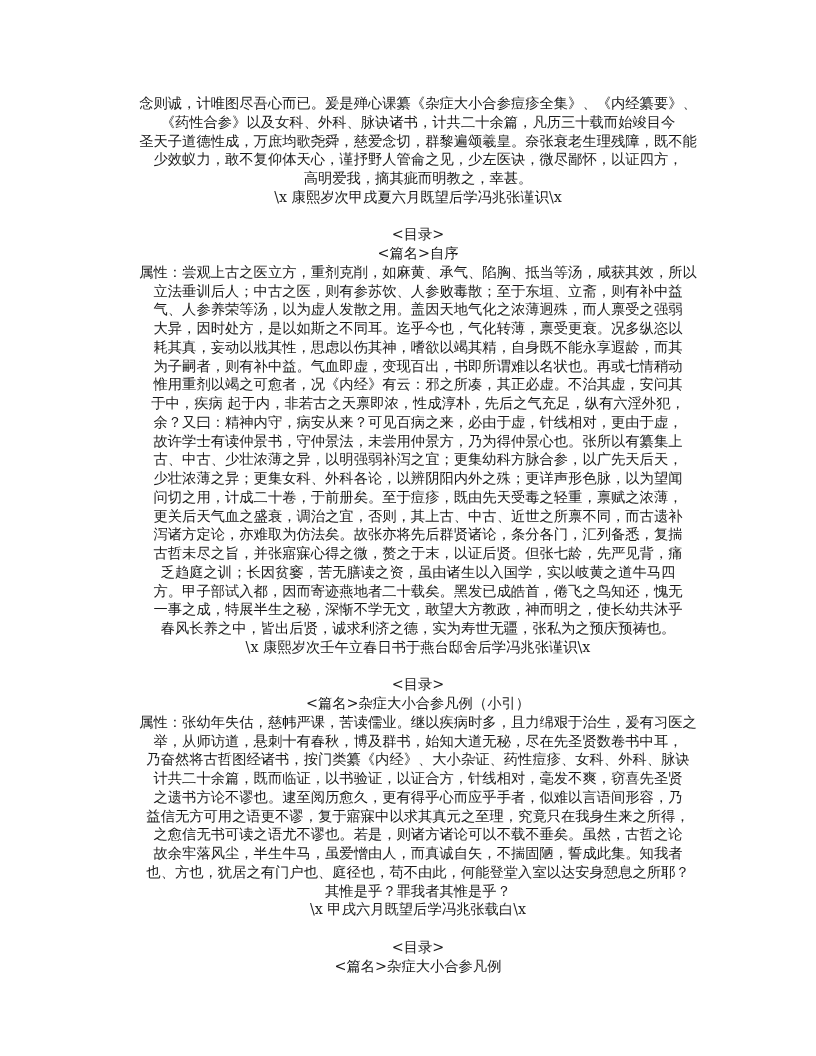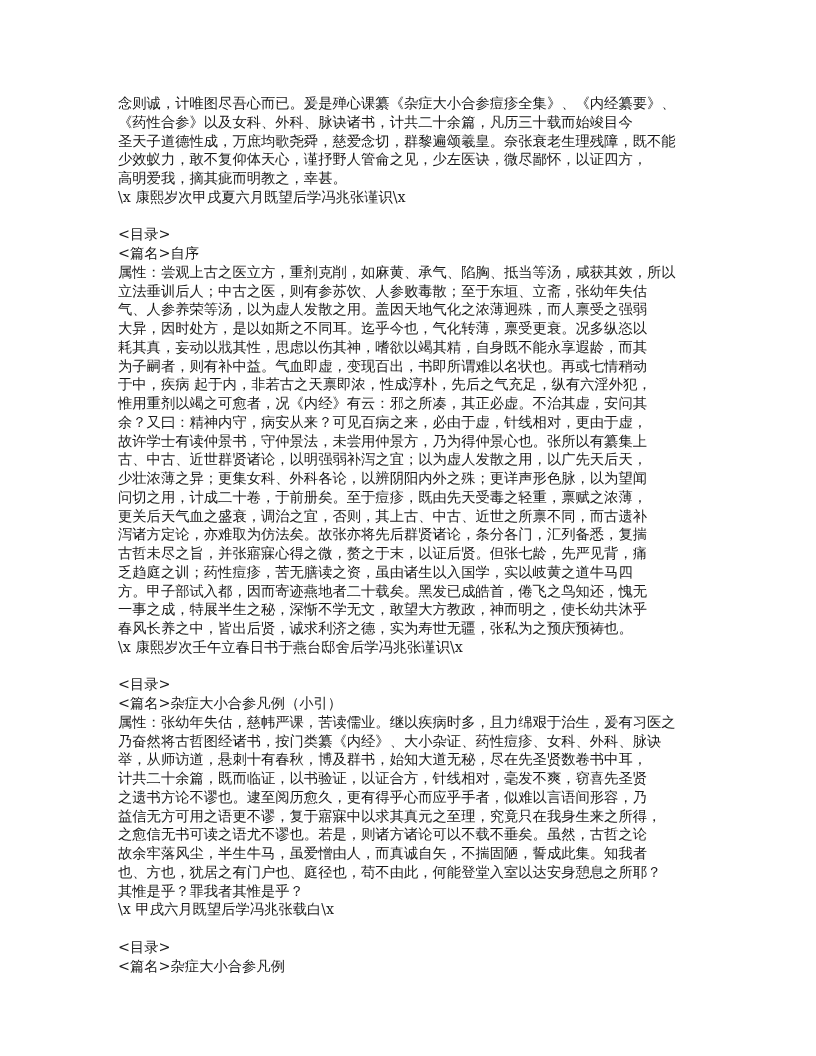--- a/index.html
+++ b/index.html
@@ -7,70 +7,70 @@
   .page {
     position: absolute;
     left: 118px;
     top: 94px;
     width: 600px;
     font-family: "DejaVu Serif", "Liberation Serif", serif;
     font-size: 14.3px;
     line-height: 18.75px;
     color: #1a1a1a;
   }
-  .line { white-space: pre; height: 18.75px; display: block; }
+  .line { white-space: pre; height: 18.75px; display: block; text-align: center; }
   .blank { height: 18.75px; display: block; }
 </style>
 </head>
 <body>
 
 <div class="page">
   <div>
     <span class="line">念则诚，计唯图尽吾心而已。爰是殚心课纂《杂症大小合参痘疹全集》、《内经纂要》、</span>
     <span class="line">《药性合参》以及女科、外科、脉诀诸书，计共二十余篇，凡历三十载而始竣目今</span>
     <span class="line">圣天子道德性成，万庶均歌尧舜，慈爱念切，群黎遍颂羲皇。奈张衰老生理残障，既不能</span>
     <span class="line">少效蚁力，敢不复仰体天心，谨抒野人管侖之见，少左医诀，微尽鄙怀，以证四方，</span>
     <span class="line">高明爱我，摘其疵而明教之，幸甚。</span>
     <span class="line">\x 康熙岁次甲戌夏六月既望后学冯兆张谨识\x</span>
   </div>
   <span class="blank"></span>
 
   <div>
     <span class="line">&lt;目录&gt;</span>
     <span class="line">&lt;篇名&gt;自序</span>
     <span class="line">属性：尝观上古之医立方，重剂克削，如麻黄、承气、陷胸、抵当等汤，咸获其效，所以</span>
-    <span class="line">立法垂训后人；中古之医，则有参苏饮、人参败毒散；至于东垣、立斋，张幼年失估</span>
+    <span class="line">立法垂训后人；中古之医，则有参苏饮、人参败毒散；至于东垣、立斋，则有补中益</span>
     <span class="line">气、人参养荣等汤，以为虚人发散之用。盖因天地气化之浓薄迥殊，而人禀受之强弱</span>
     <span class="line">大异，因时处方，是以如斯之不同耳。迄乎今也，气化转薄，禀受更衰。况多纵恣以</span>
     <span class="line">耗其真，妄动以戕其性，思虑以伤其神，嗜欲以竭其精，自身既不能永享遐龄，而其</span>
     <span class="line">为子嗣者，则有补中益。气血即虚，变现百出，书即所谓难以名状也。再或七情稍动</span>
+    <span class="line">惟用重剂以竭之可愈者，况《内经》有云：邪之所凑，其正必虚。不治其虚，安问其</span>
     <span class="line">于中，疾病 起于内，非若古之天禀即浓，性成淳朴，先后之气充足，纵有六淫外犯，</span>
-    <span class="line">惟用重剂以竭之可愈者，况《内经》有云：邪之所凑，其正必虚。不治其虚，安问其</span>
     <span class="line">余？又曰：精神内守，病安从来？可见百病之来，必由于虚，针线相对，更由于虚，</span>
     <span class="line">故许学士有读仲景书，守仲景法，未尝用仲景方，乃为得仲景心也。张所以有纂集上</span>
-    <span class="line">古、中古、近世群贤诸论，以明强弱补泻之宜；以为虚人发散之用，以广先天后天，</span>
+    <span class="line">古、中古、少壮浓薄之异，以明强弱补泻之宜；更集幼科方脉合参，以广先天后天，</span>
     <span class="line">少壮浓薄之异；更集女科、外科各论，以辨阴阳内外之殊；更详声形色脉，以为望闻</span>
     <span class="line">问切之用，计成二十卷，于前册矣。至于痘疹，既由先天受毒之轻重，禀赋之浓薄，</span>
     <span class="line">更关后天气血之盛衰，调治之宜，否则，其上古、中古、近世之所禀不同，而古遗补</span>
     <span class="line">泻诸方定论，亦难取为仿法矣。故张亦将先后群贤诸论，条分各门，汇列备悉，复揣</span>
     <span class="line">古哲未尽之旨，并张寤寐心得之微，赘之于末，以证后贤。但张七龄，先严见背，痛</span>
-    <span class="line">乏趋庭之训；药性痘疹，苦无膳读之资，虽由诸生以入国学，实以岐黄之道牛马四</span>
+    <span class="line">乏趋庭之训；长因贫窭，苦无膳读之资，虽由诸生以入国学，实以岐黄之道牛马四</span>
     <span class="line">方。甲子部试入都，因而寄迹燕地者二十载矣。黑发已成皓首，倦飞之鸟知还，愧无</span>
     <span class="line">一事之成，特展半生之秘，深惭不学无文，敢望大方教政，神而明之，使长幼共沐乎</span>
     <span class="line">春风长养之中，皆出后贤，诚求利济之德，实为寿世无疆，张私为之预庆预祷也。</span>
     <span class="line">\x 康熙岁次壬午立春日书于燕台邸舍后学冯兆张谨识\x</span>
   </div>
   <span class="blank"></span>
 
   <div>
     <span class="line">&lt;目录&gt;</span>
     <span class="line">&lt;篇名&gt;杂症大小合参凡例（小引）</span>
     <span class="line">属性：张幼年失估，慈帏严课，苦读儒业。继以疾病时多，且力绵艰于治生，爰有习医之</span>
+    <span class="line">举，从师访道，悬刺十有春秋，博及群书，始知大道无秘，尽在先圣贤数卷书中耳，</span>
     <span class="line">乃奋然将古哲图经诸书，按门类纂《内经》、大小杂证、药性痘疹、女科、外科、脉诀</span>
-    <span class="line">举，从师访道，悬刺十有春秋，博及群书，始知大道无秘，尽在先圣贤数卷书中耳，</span>
     <span class="line">计共二十余篇，既而临证，以书验证，以证合方，针线相对，毫发不爽，窃喜先圣贤</span>
     <span class="line">之遗书方论不谬也。逮至阅历愈久，更有得乎心而应乎手者，似难以言语间形容，乃</span>
     <span class="line">益信无方可用之语更不谬，复于寤寐中以求其真元之至理，究竟只在我身生来之所得，</span>
     <span class="line">之愈信无书可读之语尤不谬也。若是，则诸方诸论可以不载不垂矣。虽然，古哲之论</span>
     <span class="line">故余牢落风尘，半生牛马，虽爱憎由人，而真诚自矢，不揣固陋，誓成此集。知我者</span>
     <span class="line">也、方也，犹居之有门户也、庭径也，苟不由此，何能登堂入室以达安身憩息之所耶？</span>
     <span class="line">其惟是乎？罪我者其惟是乎？</span>
     <span class="line">\x 甲戌六月既望后学冯兆张载白\x</span>
   </div>
   <span class="blank"></span>

